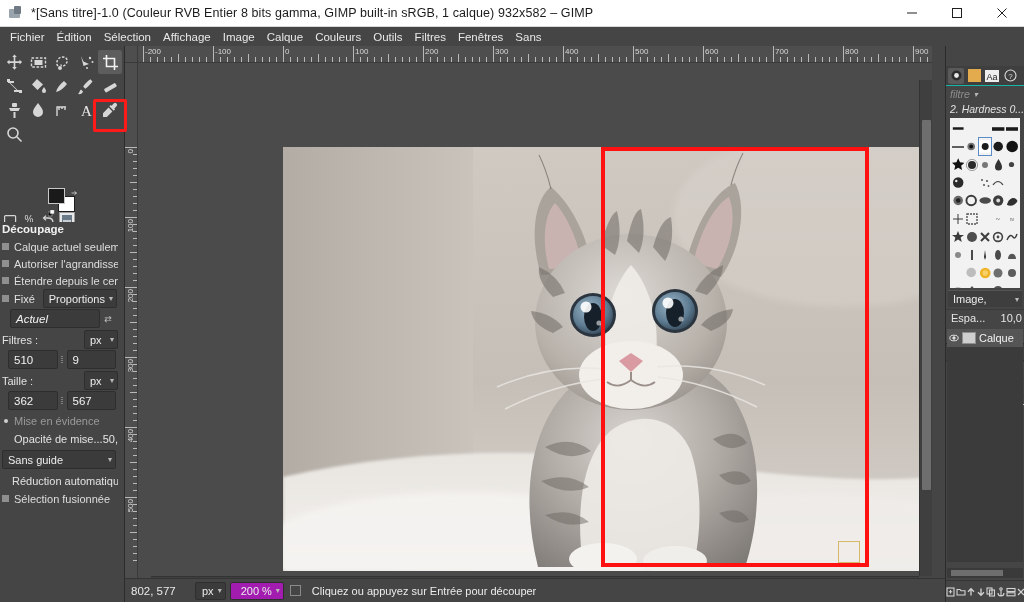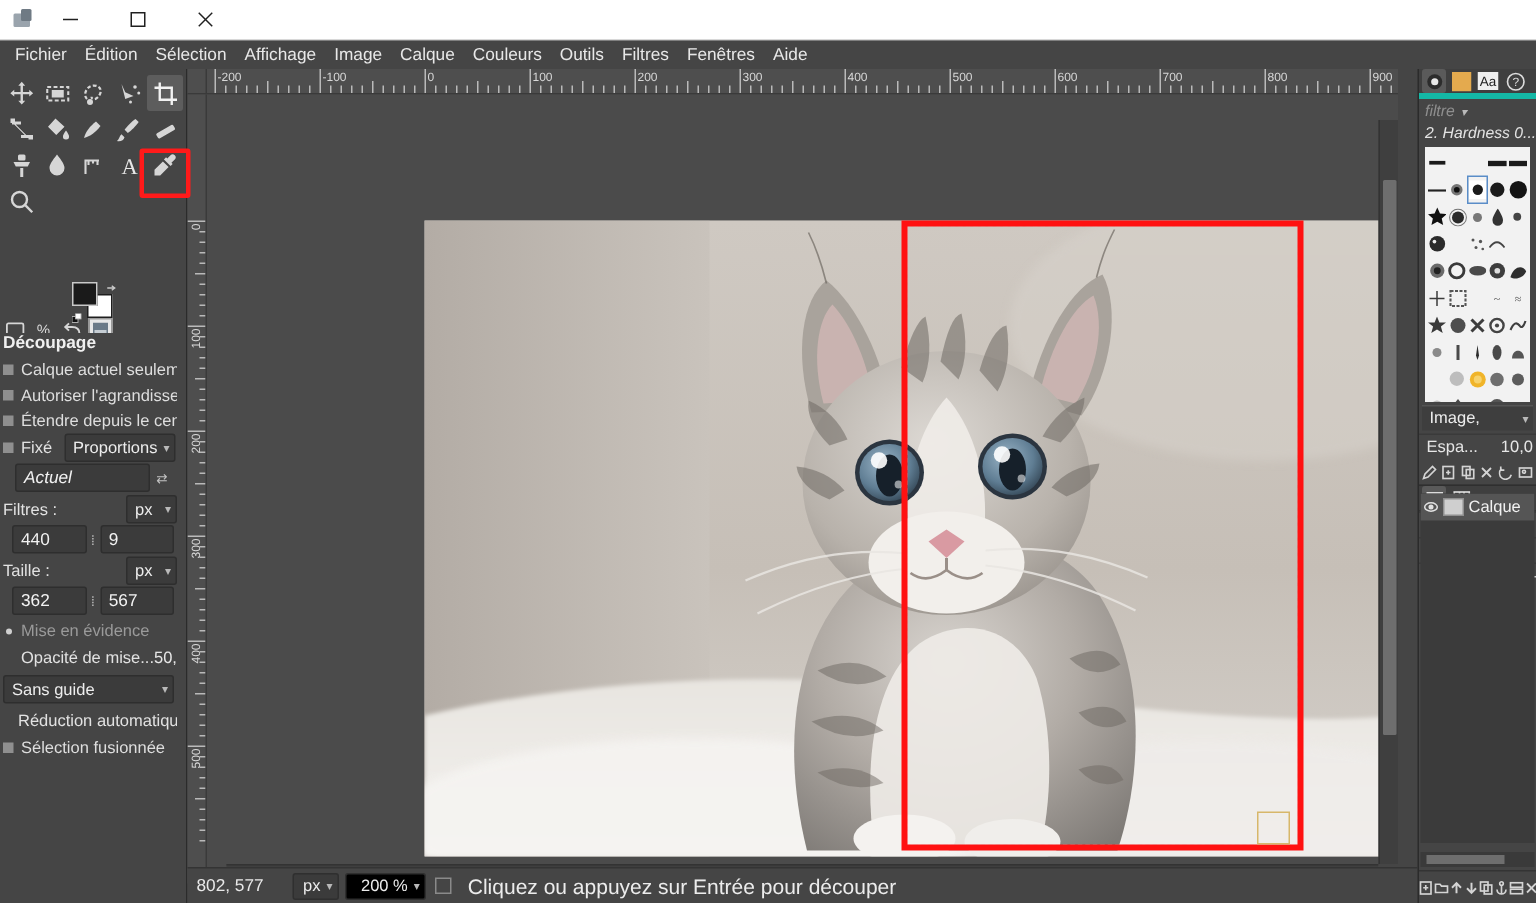--- a/index.html
+++ b/index.html
@@ -153,34 +153,35 @@
     position:absolute; left:125px; top:578px; width:820px; height:24px;
     background:#454545; display:flex; align-items:center; border-top:1px solid #343434;
     padding-left:6px; gap:4px;
   }
   .sb-pos { width:60px; font-size:11.5px; color:#e9e9e9; }
   .sb-unit {
     display:flex; align-items:center; background:#3b3b3b; border:1px solid #2f2f2f;
     border-radius:2px; height:18px; padding:0 3px 0 6px; font-size:11px; color:#ececec;
   }
   .sb-zoom {
-    display:flex; align-items:center; background:#000000; border:1px solid #2f2f2f;
+    display:flex; align-items:center; background:#a21caf; border:1px solid #2f2f2f;
     border-radius:2px; height:18px; padding:0 3px 0 10px; font-size:11px; color:#ececec;
   }
-  .sb-msg { font-size:14px; color:#ececec; margin-left:7px; white-space:nowrap; }
+  .sb-msg { font-size:11px; color:#ececec; margin-left:7px; white-space:nowrap; }
   .sb-cancel { width:11px;height:11px;border:1px solid #8a8a8a; margin-left:2px; }
 
   
   .rightdock {
     position:absolute; left:945px; top:46px; width:79px; height:556px;
     background:#454545; border-left:1px solid #2b2b2b;
   }
   .rd-tabs {
     display:flex; align-items:center; height:20px; background:#3f3f3f; padding:1px 2px; gap:2px;
-    border-bottom:4px solid #14b8a6;
+    border-bottom:1px solid #14b8a6;
+    margin-top:20px;
   }
   .rd-tab { width:16px; height:16px; display:flex;align-items:center;justify-content:center;color:#dcdcdc;}
   .rd-tab.active { background:#5a5a5a; border-radius:2px; }
   .rd-filter {
     height:16px; display:flex; align-items:center; justify-content:flex-start;
     padding:0 3px 0 4px; font-size:10.5px; color:#8e8e8e; font-style:italic;
     background:#454545;
   }
   .rd-brushlabel { font-size:10.5px; font-style:italic; color:#e2e2e2; padding:1px 4px; white-space:nowrap; overflow:hidden;}
   .brushgrid {
@@ -219,20 +220,21 @@
 </head>
 <body>
 
 <div id="app">
 
   <div class="titlebar">
     <div class="tb-icon">
       <div class="g1"></div>
         <div class="g2"></div>
     </div>
+    <div class="tb-title">*[Sans titre]-1.0 (Couleur RVB Entier 8 bits gamma, GIMP built-in sRGB, 1 calque) 932x582 – GIMP</div>
     <div class="tb-btns">
       <div class="tb-btn">
         <svg width="12" height="12" viewBox="0 0 12 12">
             <line x1="1" y1="6" x2="11" y2="6" stroke="#202020" stroke-width="1"></line>
           </svg>
       </div>
       <div class="tb-btn">
         <svg width="12" height="12" viewBox="0 0 12 12">
             <rect x="1.5" y="1.5" width="9" height="9" fill="none" stroke="#202020" stroke-width="1"></rect>
           </svg>
@@ -250,21 +252,21 @@
     <div class="menu-item"><span>Fichier</span></div>
     <div class="menu-item"><span>Édition</span></div>
     <div class="menu-item"><span>Sélection</span></div>
     <div class="menu-item"><span>Affichage</span></div>
     <div class="menu-item"><span>Image</span></div>
     <div class="menu-item"><span>Calque</span></div>
     <div class="menu-item"><span>Couleurs</span></div>
     <div class="menu-item"><span>Outils</span></div>
     <div class="menu-item"><span>Filtres</span></div>
     <div class="menu-item"><span>Fenêtres</span></div>
-    <div class="menu-item"><span>Aide</span></div>
+    <div class="menu-item"><span>Sans</span></div>
   </div>
 
   <div class="leftdock">
 
     <div class="toolbox">
 
       <div class="tool-row">
         <div class="tool">
           <svg width="17" height="17" viewBox="0 0 17 17" fill="#d6d6d6">
               <path d="M8.5 0.5l2.3 2.6H9.3v4.2h4.2V5.8l2.6 2.3-2.6 2.3V8.9H9.3v4.2h1.5l-2.3 2.6-2.3-2.6h1.5V8.9H3.5v1.5L0.9 8.1l2.6-2.3v1.5h4.2V3.1H6.2z"></path>
@@ -447,21 +449,21 @@
 
       <div class="to-row" style="padding-left:2px;">
         <span class="to-lbl" style="flex:1 1 auto;">Filtres :</span>
         <div class="combo" style="width:34px;">
           <span class="cv">px</span>
           <span class="caret">▾</span>
         </div>
       </div>
       <div style="display:flex; align-items:center; margin:1px 2px 2px 8px;">
         <div class="numbox" style="flex:1 1 0;">
-          <span>440</span>
+          <span>510</span>
         </div>
         <div class="chainwrap">⁞</div>
         <div class="numbox" style="flex:1 1 0;">
           <span>9</span>
         </div>
       </div>
 
       <div class="to-row" style="padding-left:2px;">
         <span class="to-lbl" style="flex:1 1 auto;">Taille :</span>
         <div class="combo" style="width:34px;">

